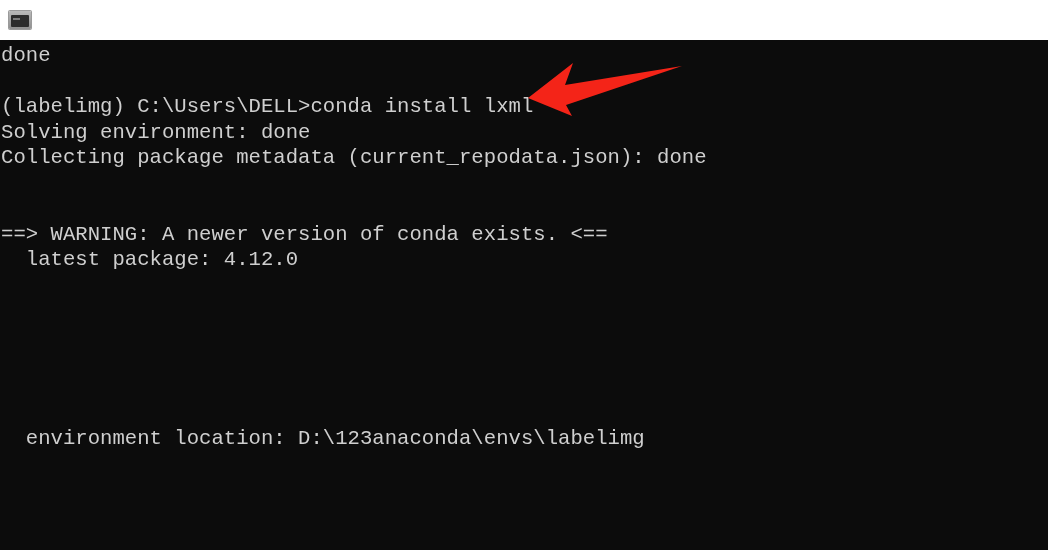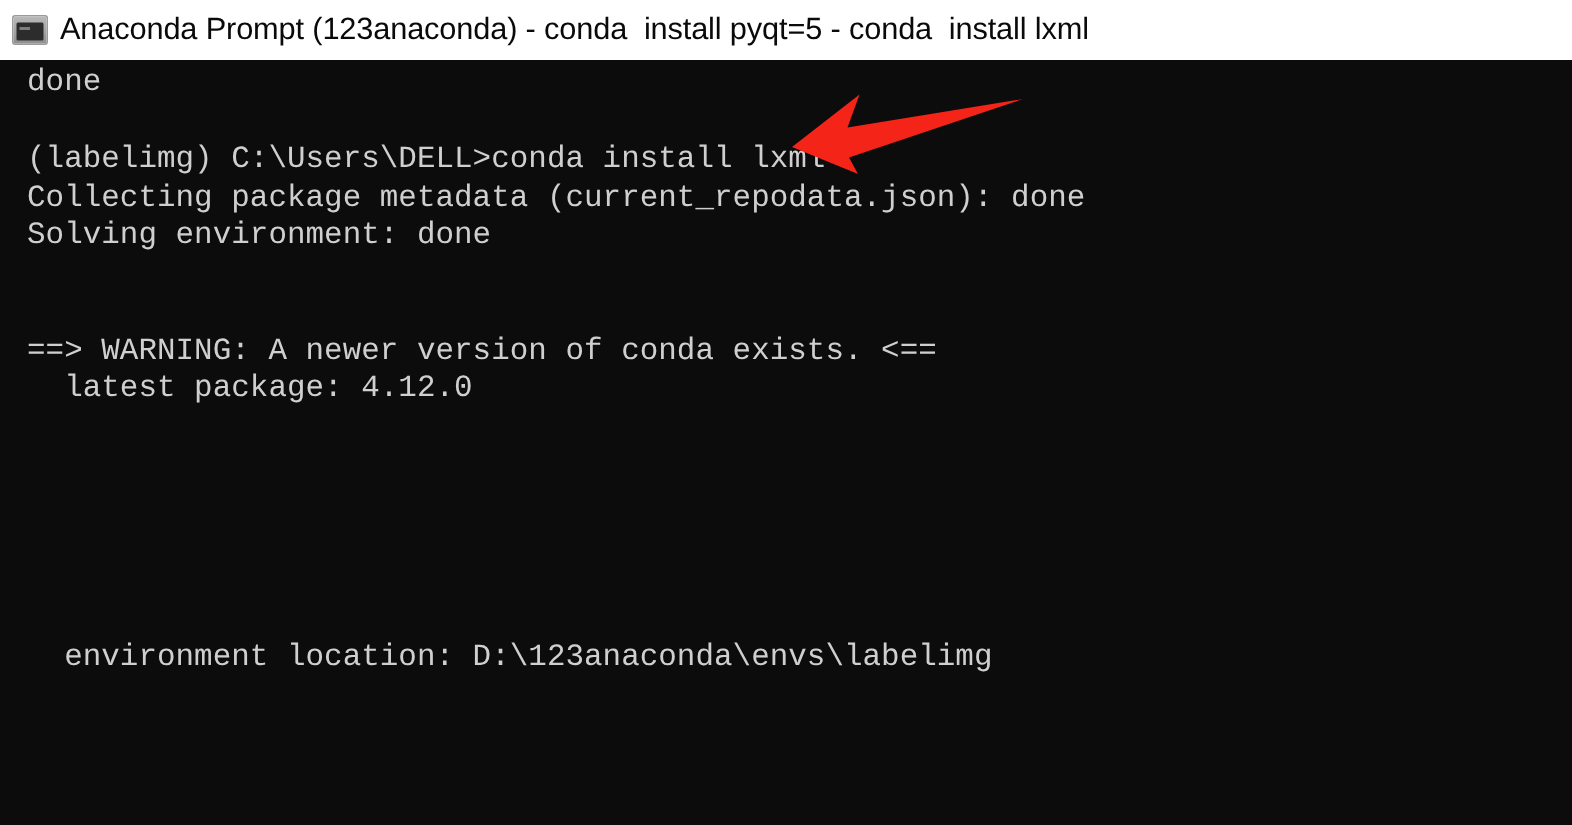--- a/index.html
+++ b/index.html
@@ -94,21 +94,21 @@
     margin: 0;
   }
   .cline {
     font-family: "Liberation Mono", "DejaVu Sans Mono", monospace;
     font-size: 20.6px;
     line-height: 25.5px;
     height: 25.5px;
     color: #cfcfcf;
     white-space: pre;
     letter-spacing: 0.02px;
-    padding-left: 18px;
+    padding-left: 1px;
   }
   .cline.blank {
     color: transparent;
   }
 
   
   #arrow-annotation {
     position: absolute;
     left: 520px;
     top: 56px;
@@ -117,30 +117,29 @@
     pointer-events: none;
   }
 </style>
 </head>
 <body>
 
 <div id="window">
 
   <div id="titlebar" style="background: rgb(255, 255, 255);">
     <div id="app-icon"></div>
-    <div id="title-text" style="color: rgb(10, 10, 10);">Anaconda Prompt (123anaconda) - conda  install pyqt=5 - conda  install lxml</div>
   </div>
 
   <div id="console" style="background: rgb(12, 12, 12);">
     <div id="console-lines" style="color: rgb(207, 207, 207);">
         <div class="cline">done</div>
         <div class="cline blank">&nbsp;</div>
         <div class="cline">(labelimg) C:\Users\DELL&gt;conda install lxml</div>
+        <div class="cline">Solving environment: done</div>
         <div class="cline">Collecting package metadata (current_repodata.json): done</div>
-        <div class="cline">Solving environment: done</div>
         <div class="cline blank">&nbsp;</div>
         <div class="cline blank">&nbsp;</div>
         <div class="cline">==&gt; WARNING: A newer version of conda exists. &lt;==</div>
         <div class="cline">  latest package: 4.12.0</div>
         <div class="cline blank">&nbsp;</div>
         <div class="cline blank">&nbsp;</div>
         <div class="cline blank">&nbsp;</div>
         <div class="cline blank">&nbsp;</div>
         <div class="cline blank">&nbsp;</div>
         <div class="cline blank">&nbsp;</div>

